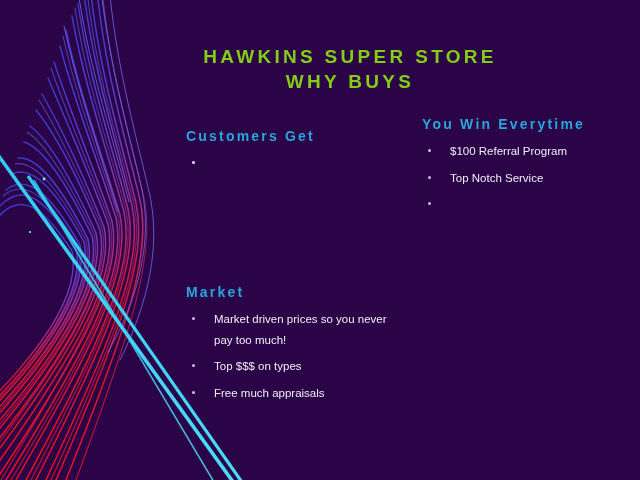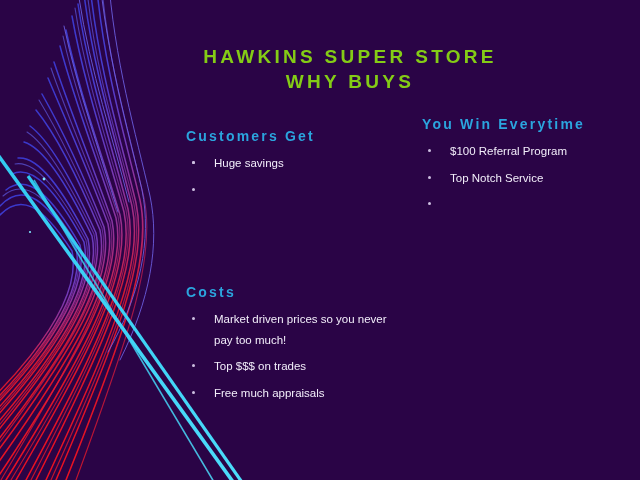--- a/index.html
+++ b/index.html
@@ -180,24 +180,20 @@
   </div>
 
   <div class="section sec-customers">
     <div class="sec-heading">Customers Get</div>
     <ul class="bullets">
       <li>
         <span class="bdot"></span>
       </li>
       <li>
         <span class="bdot"></span>
-        <span class="btext">Huge savings</span>
-      </li>
-      <li>
-        <span class="bdot"></span>
       </li>
     </ul>
   </div>
 
   <div class="section sec-youwin">
     <div class="sec-heading">You Win Everytime</div>
     <ul class="bullets">
       <li>
         <span class="bdot"></span>
         <span class="btext">$100 Referral Program</span>
@@ -206,29 +202,29 @@
         <span class="bdot"></span>
         <span class="btext">Top Notch Service</span>
       </li>
       <li>
         <span class="bdot"></span>
       </li>
     </ul>
   </div>
 
   <div class="section sec-costs">
-    <div class="sec-heading">Costs</div>
+    <div class="sec-heading">Market</div>
     <ul class="bullets">
       <li>
         <span class="bdot"></span>
         <span class="btext">Market driven prices so you never pay too much!</span>
       </li>
       <li>
         <span class="bdot"></span>
-        <span class="btext">Top $$$ on trades</span>
+        <span class="btext">Top $$$ on types</span>
       </li>
       <li>
         <span class="bdot"></span>
         <span class="btext">Free much appraisals</span>
       </li>
     </ul>
   </div>
 
 </div>
 

